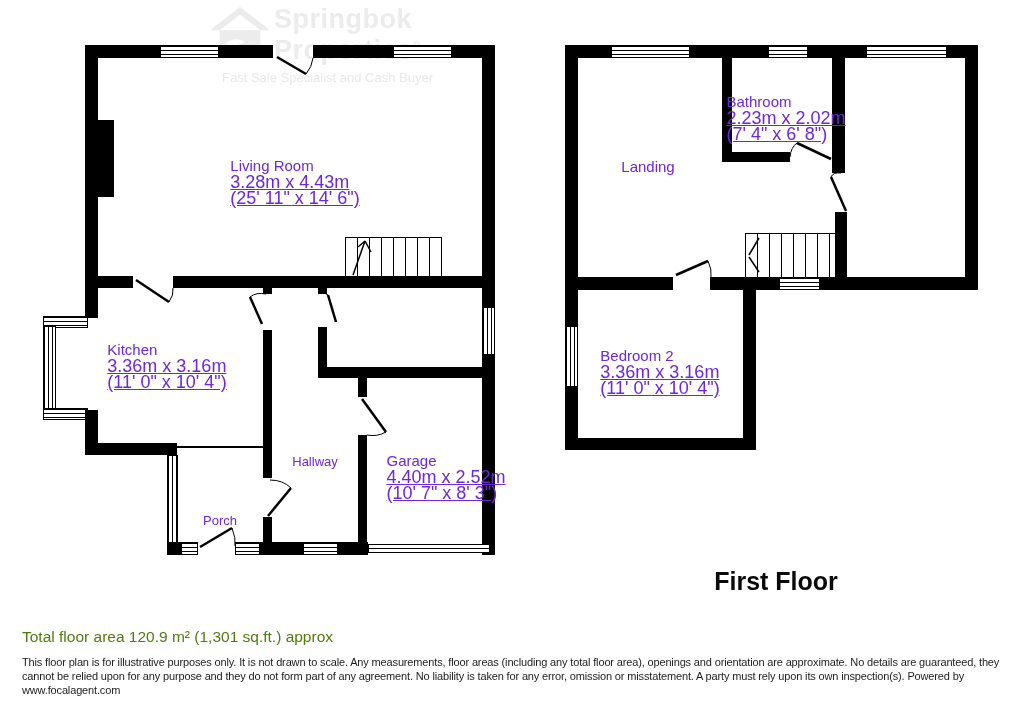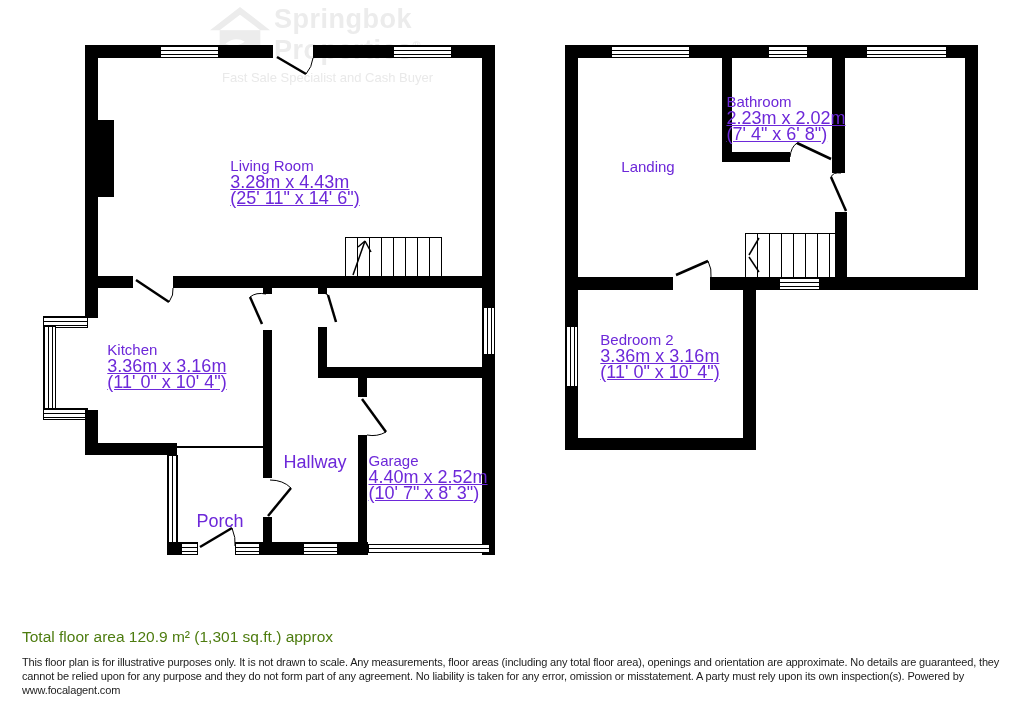--- a/index.html
+++ b/index.html
@@ -13,21 +13,21 @@
   .tl{position:absolute;background:#000;}
   
   .stairs{position:absolute;border:1.5px solid #000;border-bottom:none;box-sizing:border-box;background:
      repeating-linear-gradient(to right,transparent 0 11px,#000 11px 12px);}
   
   .gdoor{position:absolute;background:#fff;border:1.5px solid #000;box-sizing:border-box;}
   .gdoor:after{content:"";position:absolute;left:0;right:0;top:45%;height:1px;background:#000;}
   
   .room-label{position:absolute;transform:translateX(-50%);text-align:left;color:#6d28d9;z-index:5;white-space:nowrap;}
   .room-name{font-size:15px;line-height:18px;}
-  .room-name.small{font-size:18px;}
+  .room-name.small{font-size:13px;}
   .room-dim{font-size:18px;line-height:15.5px;text-decoration:underline;}
   .floor-title{position:absolute;transform:translateX(-50%);font-size:25px;font-weight:bold;color:#0a0a0a;z-index:5;white-space:nowrap;}
   
   .total-area{position:absolute;left:22px;top:628px;font-size:15.5px;color:#4d7c0f;}
   .disclaimer{position:absolute;left:22px;top:655px;width:998px;font-size:11px;line-height:14px;color:#1c1c1c;letter-spacing:-0.15px;}
   
   .watermark{position:absolute;left:210px;top:6px;display:flex;align-items:flex-start;z-index:0;}
   .wm-text{margin-left:4px;font-weight:bold;font-size:27px;line-height:26px;color:#ececec;letter-spacing:0.5px;}
   .wm-reg{font-size:11px;vertical-align:super;}
   .wm-tagline{position:absolute;left:222px;top:70px;font-size:13px;color:#e9e9e9;z-index:0;white-space:nowrap;}
@@ -166,35 +166,36 @@
     <div class="room-name">Kitchen</div>
     <div class="room-dim">3.36m x 3.16m</div>
     <div class="room-dim">(11' 0" x 10' 4")</div>
   </div>
   <div class="room-label" style="left:315px;top:453px">
     <div class="room-name small">Hallway</div>
   </div>
   <div class="room-label" style="left:220px;top:512px">
     <div class="room-name small">Porch</div>
   </div>
-  <div class="room-label" style="left:428px;top:452px">
+  <div class="room-label" style="left:446px;top:452px">
     <div class="room-name">Garage</div>
     <div class="room-dim">4.40m x 2.52m</div>
     <div class="room-dim">(10' 7" x 8' 3")</div>
   </div>
   <div class="room-label" style="left:648px;top:158px">
     <div class="room-name">Landing</div>
   </div>
   <div class="room-label" style="left:786px;top:93px">
     <div class="room-name">Bathroom</div>
     <div class="room-dim">2.23m x 2.02m</div>
     <div class="room-dim">(7' 4" x 6' 8")</div>
   </div>
-  <div class="room-label" style="left:660px;top:331px">
+  <div class="room-label" style="left:660px;top:347px">
     <div class="room-name">Bedroom 2</div>
     <div class="room-dim">3.36m x 3.16m</div>
     <div class="room-dim">(11' 0" x 10' 4")</div>
   </div>
 
+  <div class="floor-title" style="left:776px;top:567px">First Floor</div>
 </div>
 
 <div class="total-area">Total floor area 120.9 m² (1,301 sq.ft.) approx</div>
 <div class="disclaimer">This floor plan is for illustrative purposes only. It is not drawn to scale. Any measurements, floor areas (including any total floor area), openings and orientation are approximate. No details are guaranteed, they cannot be relied upon for any purpose and they do not form part of any agreement. No liability is taken for any error, omission or misstatement. A party must rely upon its own inspection(s). Powered by www.focalagent.com</div>
 
 </body></html>

